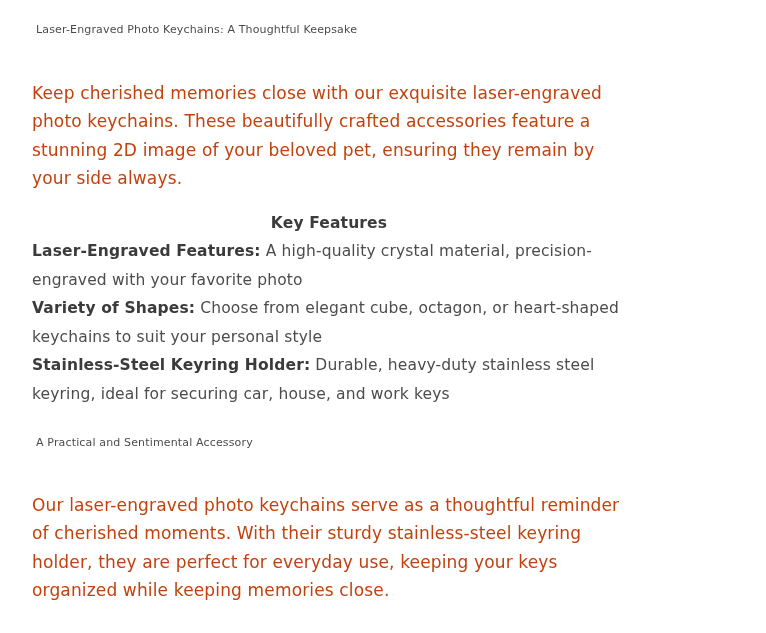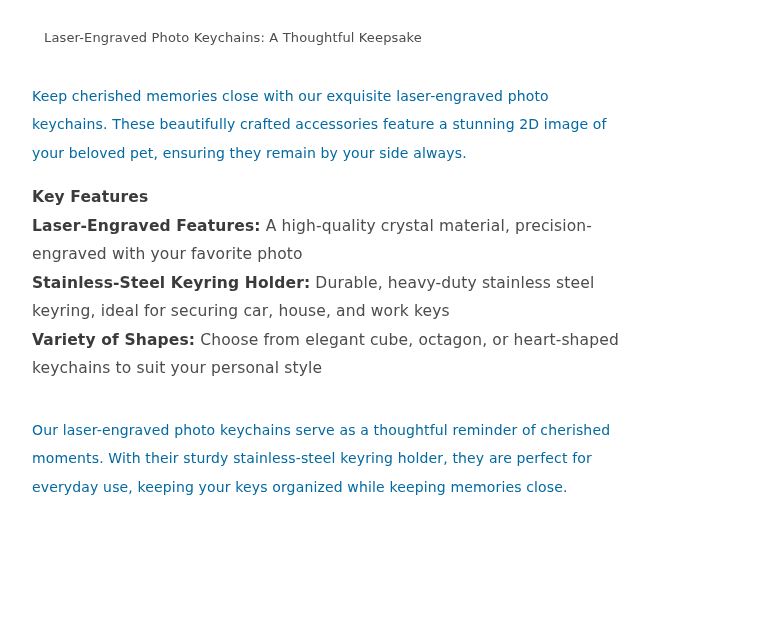--- a/index.html
+++ b/index.html
@@ -16,32 +16,32 @@
   }
   .page {
     width: 766px;
     height: 633px;
     box-sizing: border-box;
     padding: 12px 140px 0 32px;
     background: #ffffff;
     overflow: hidden;
   }
   .para {
-    font-size: 14px;
+    font-size: 17px;
     line-height: 28.5px;
-    color: #0369a1;
-    margin: 0 0 0 0;
+    color: #c2410c;
+    margin: 13px 0 0 0;
     letter-spacing: 0.15px;
   }
   .heading-line {
-    font-size: 13px;
+    font-size: 11px;
     line-height: 28.5px;
     color: #4c4c4c;
     letter-spacing: 0.15px;
-    margin: 12px;
+    margin: 4px;
   }
   .spacer-lg { height: 17px; }
   .spacer-md { height: 16px; }
   .spacer-sm { height: 17px; }
   .feature-line {
     font-size: 15.5px;
     line-height: 28.5px;
     color: #4c4c4c;
     letter-spacing: 0.15px;
     margin: 0;
@@ -50,20 +50,21 @@
     font-weight: bold;
     color: #3b3b3b;
   }
   .features-title {
     font-weight: bold;
     color: #3b3b3b;
     font-size: 15.5px;
     line-height: 28.5px;
     letter-spacing: 0.15px;
     margin: 0;
+    text-align: center;
   }
 </style>
 </head>
 <body>
 
 <div class="page">
 
   <p class="heading-line">Laser-Engraved Photo Keychains: A Thoughtful Keepsake</p>
 
   <div class="spacer-lg"></div>
@@ -72,28 +73,29 @@
 
   <div class="spacer-md"></div>
 
   <p class="features-title">Key Features</p>
 
   <p class="feature-line">
     <span class="bold">Laser-Engraved Features:</span><span> A high-quality crystal material, precision-engraved with your favorite photo</span>
   </p>
 
   <p class="feature-line">
-    <span class="bold">Stainless-Steel Keyring Holder:</span><span> Durable, heavy-duty stainless steel keyring, ideal for securing car, house, and work keys</span>
+    <span class="bold">Variety of Shapes:</span><span> Choose from elegant cube, octagon, or heart-shaped keychains to suit your personal style</span>
   </p>
 
   <p class="feature-line">
-    <span class="bold">Variety of Shapes:</span><span> Choose from elegant cube, octagon, or heart-shaped keychains to suit your personal style</span>
+    <span class="bold">Stainless-Steel Keyring Holder:</span><span> Durable, heavy-duty stainless steel keyring, ideal for securing car, house, and work keys</span>
   </p>
 
 
   <div class="spacer-sm"></div>
 
+  <p class="heading-line">A Practical and Sentimental Accessory</p>
 
   <div class="spacer-md"></div>
 
   <p class="para">Our laser-engraved photo keychains serve as a thoughtful reminder of cherished moments. With their sturdy stainless-steel keyring holder, they are perfect for everyday use, keeping your keys organized while keeping memories close.</p>
 
 </div>
 
 </body></html>

